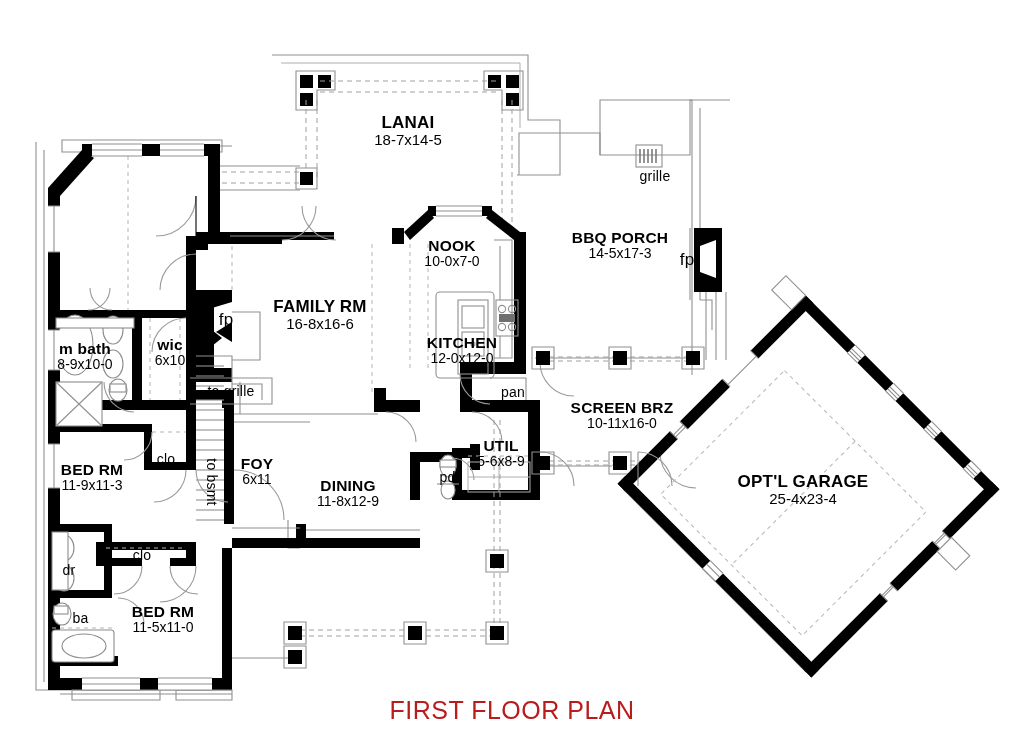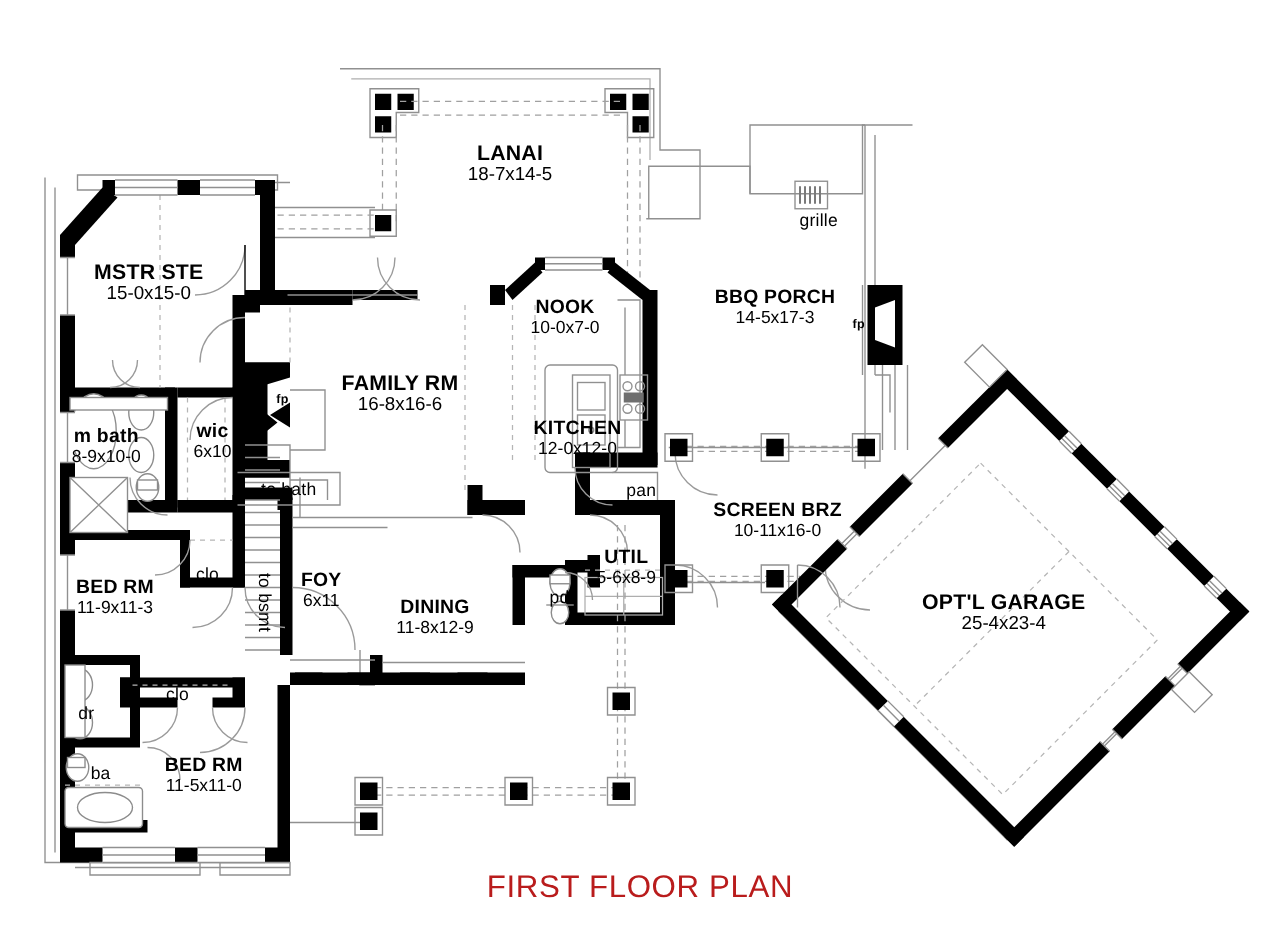--- a/index.html
+++ b/index.html
@@ -49,21 +49,21 @@
   .rm .dim {
     display: block;
     font-weight: normal;
     letter-spacing: 0px;
   }
   .sz-big .nm { font-size: 17px; }
   .sz-big .dim { font-size: 15px; }
   .sz-mid .nm { font-size: 15.5px; }
   .sz-mid .dim { font-size: 14px; }
   .sz-sm .nm { font-size: 14px; font-weight: normal; }
-  .sz-tiny .nm { font-size: 10px; font-weight: bold; }
+  .sz-tiny .nm { font-size: 17px; font-weight: normal; }
   .rot90 {
     transform: translate(-50%, -50%) rotate(90deg);
   }
   #plan-title {
     position: absolute;
     left: 50%;
     top: 710px;
     transform: translate(-50%, -50%);
     font-size: 25px;
     font-weight: normal;
@@ -458,24 +458,20 @@
     </g>
   </svg>
 
   <div class="label-layer">
 
     <div class="rm sz-big" style="left:408px; top:131px;">
       <span class="nm">LANAI</span>
       <span class="dim">18-7x14-5</span>
     </div>
 
-    <div class="rm sz-big" style="left:119px; top:226px;">
-      <span class="nm">MSTR STE</span>
-      <span class="dim">15-0x15-0</span>
-    </div>
 
     <div class="rm sz-mid" style="left:452px; top:240px;margin-top:14px;">
       <span class="nm">NOOK</span>
       <span class="dim">10-0x7-0</span>
     </div>
 
     <div class="rm sz-mid" style="left:620px; top:246px;">
       <span class="nm">BBQ PORCH</span>
       <span class="dim">14-5x17-3</span>
     </div>
@@ -542,21 +538,21 @@
 
     <div class="rm sz-tiny" style="left:687px; top:260px;">
       <span class="nm">fp</span>
     </div>
 
     <div class="rm sz-sm" style="left:655px; top:177px;">
       <span class="nm">grille</span>
     </div>
 
     <div class="rm sz-sm" style="left:231px; top:392px;">
-      <span class="nm">to bath</span>
+      <span class="nm">to grille</span>
     </div>
 
     <div class="rm sz-sm rot90" style="left:211px; top:482px;">
       <span class="nm">to bsmt</span>
     </div>
 
     <div class="rm sz-sm" style="left:513px; top:393px;">
       <span class="nm">pan</span>
     </div>
 

